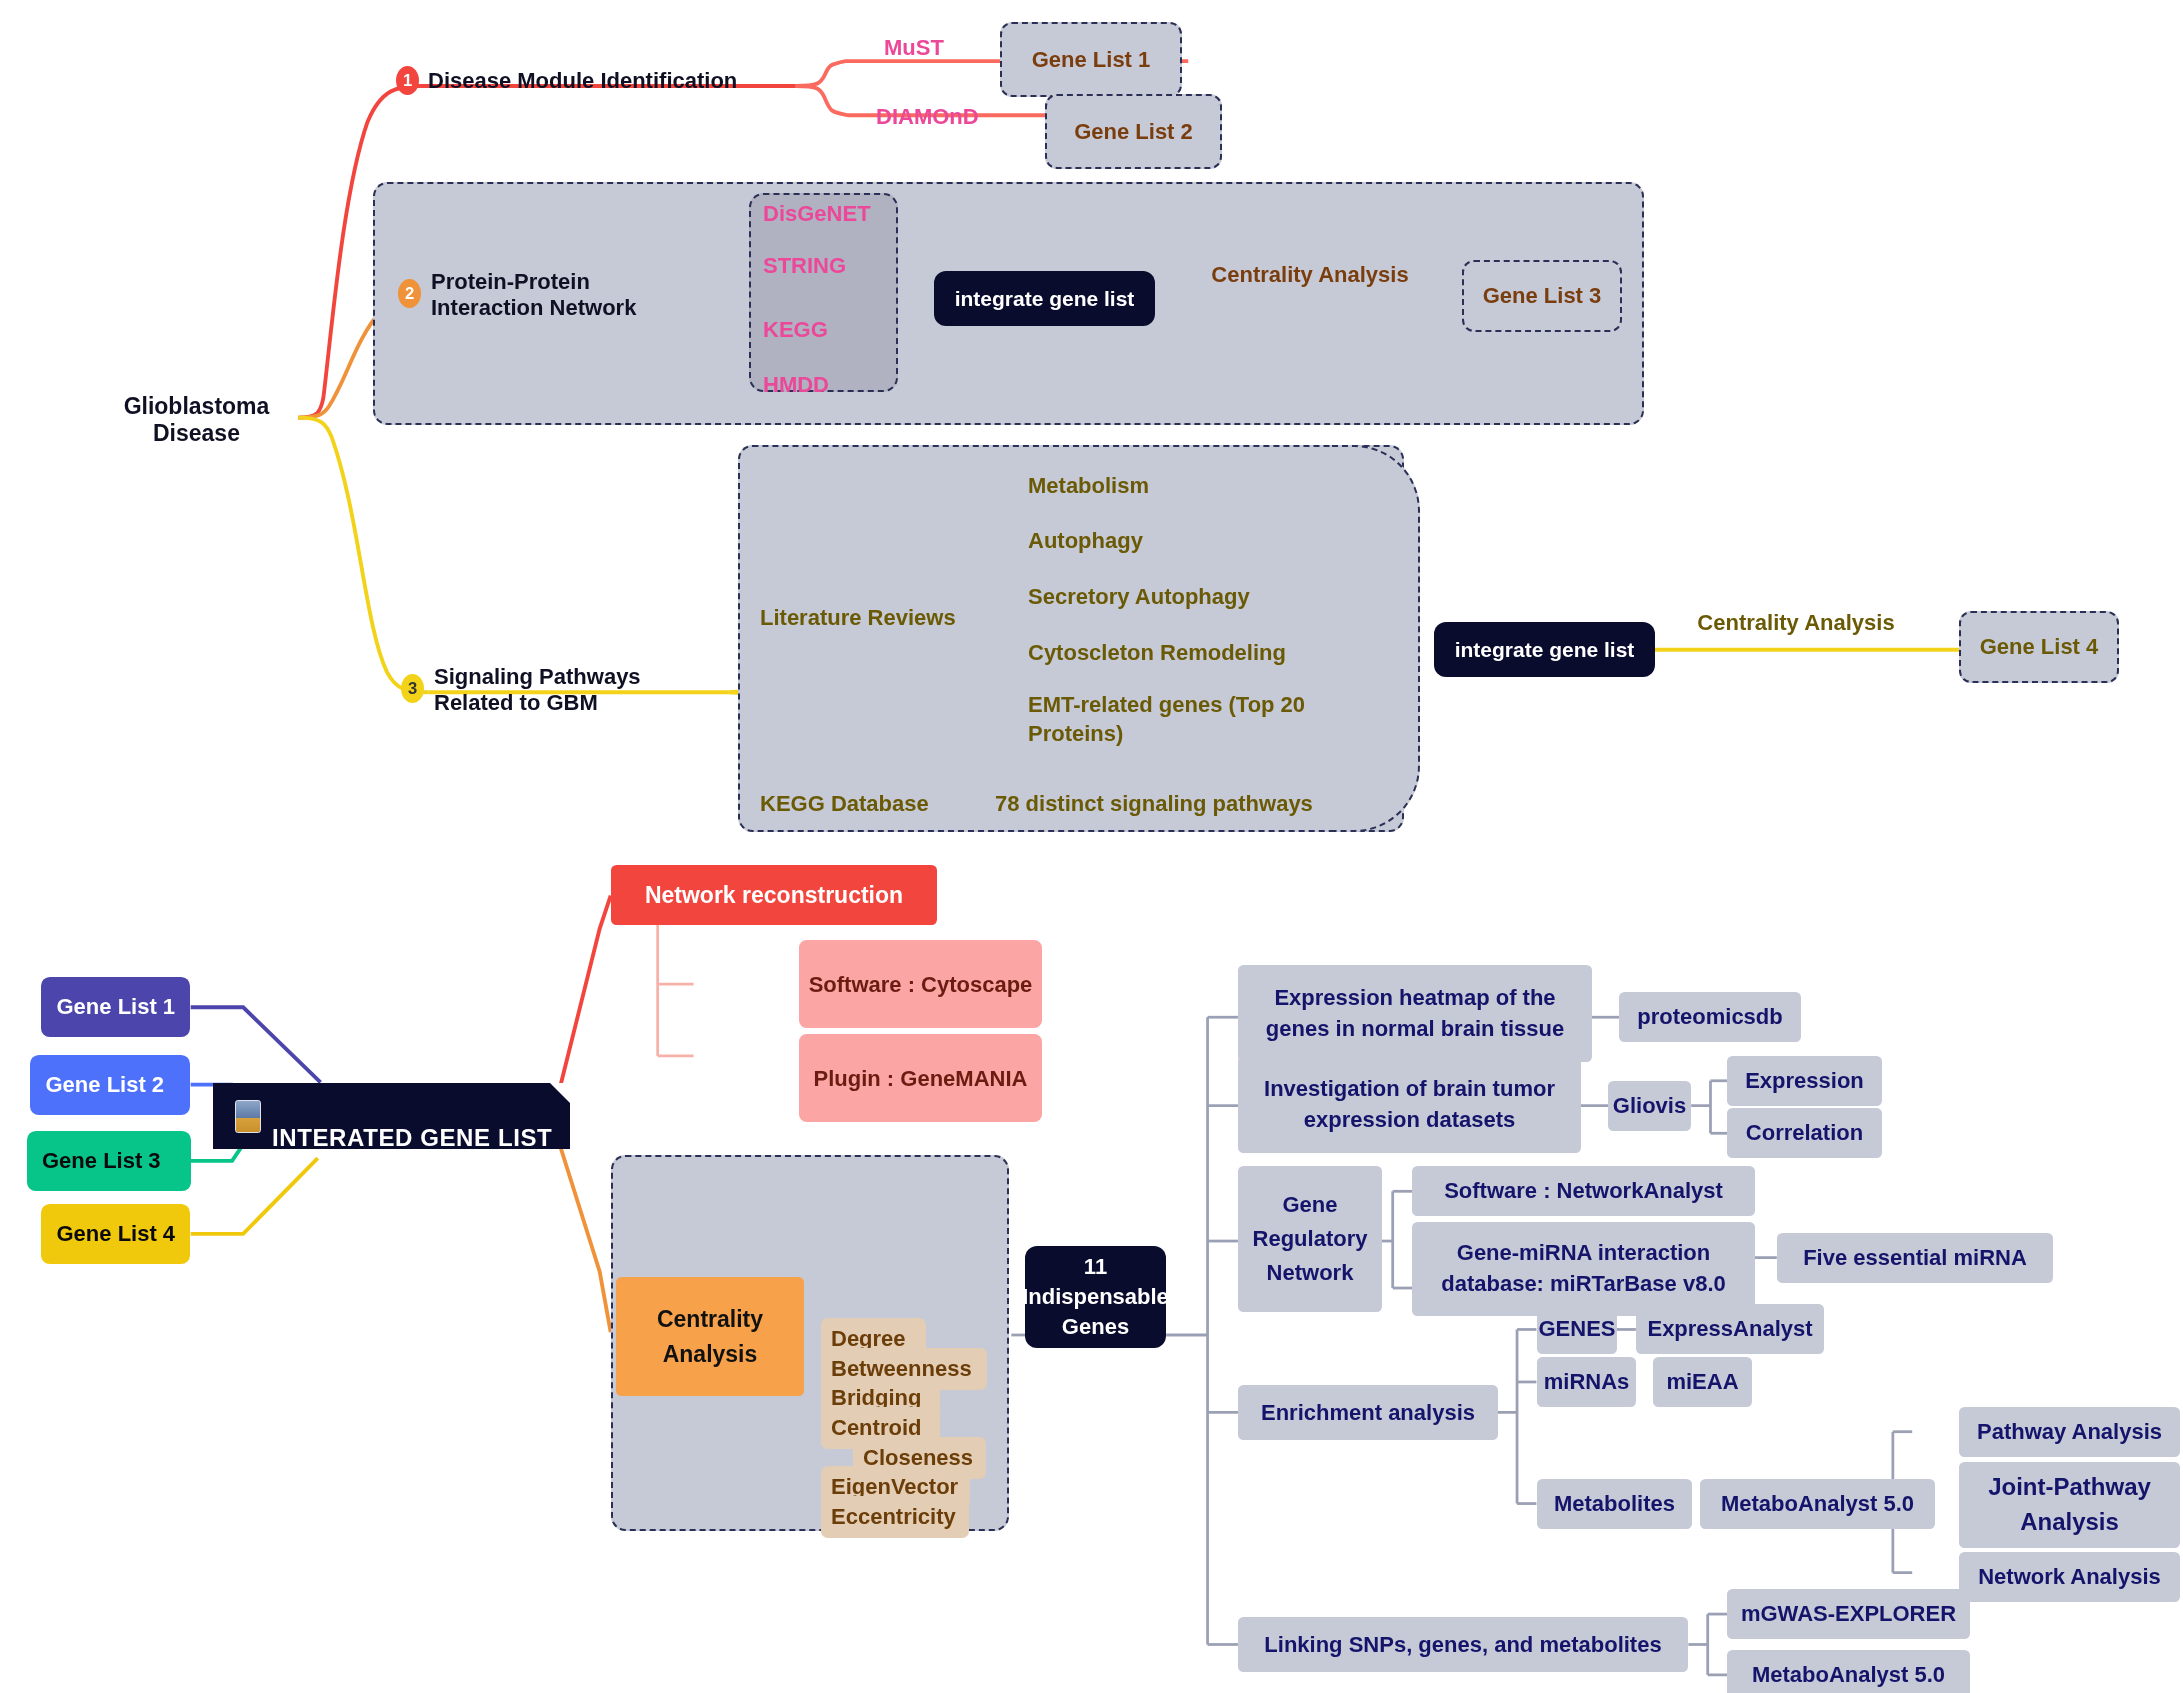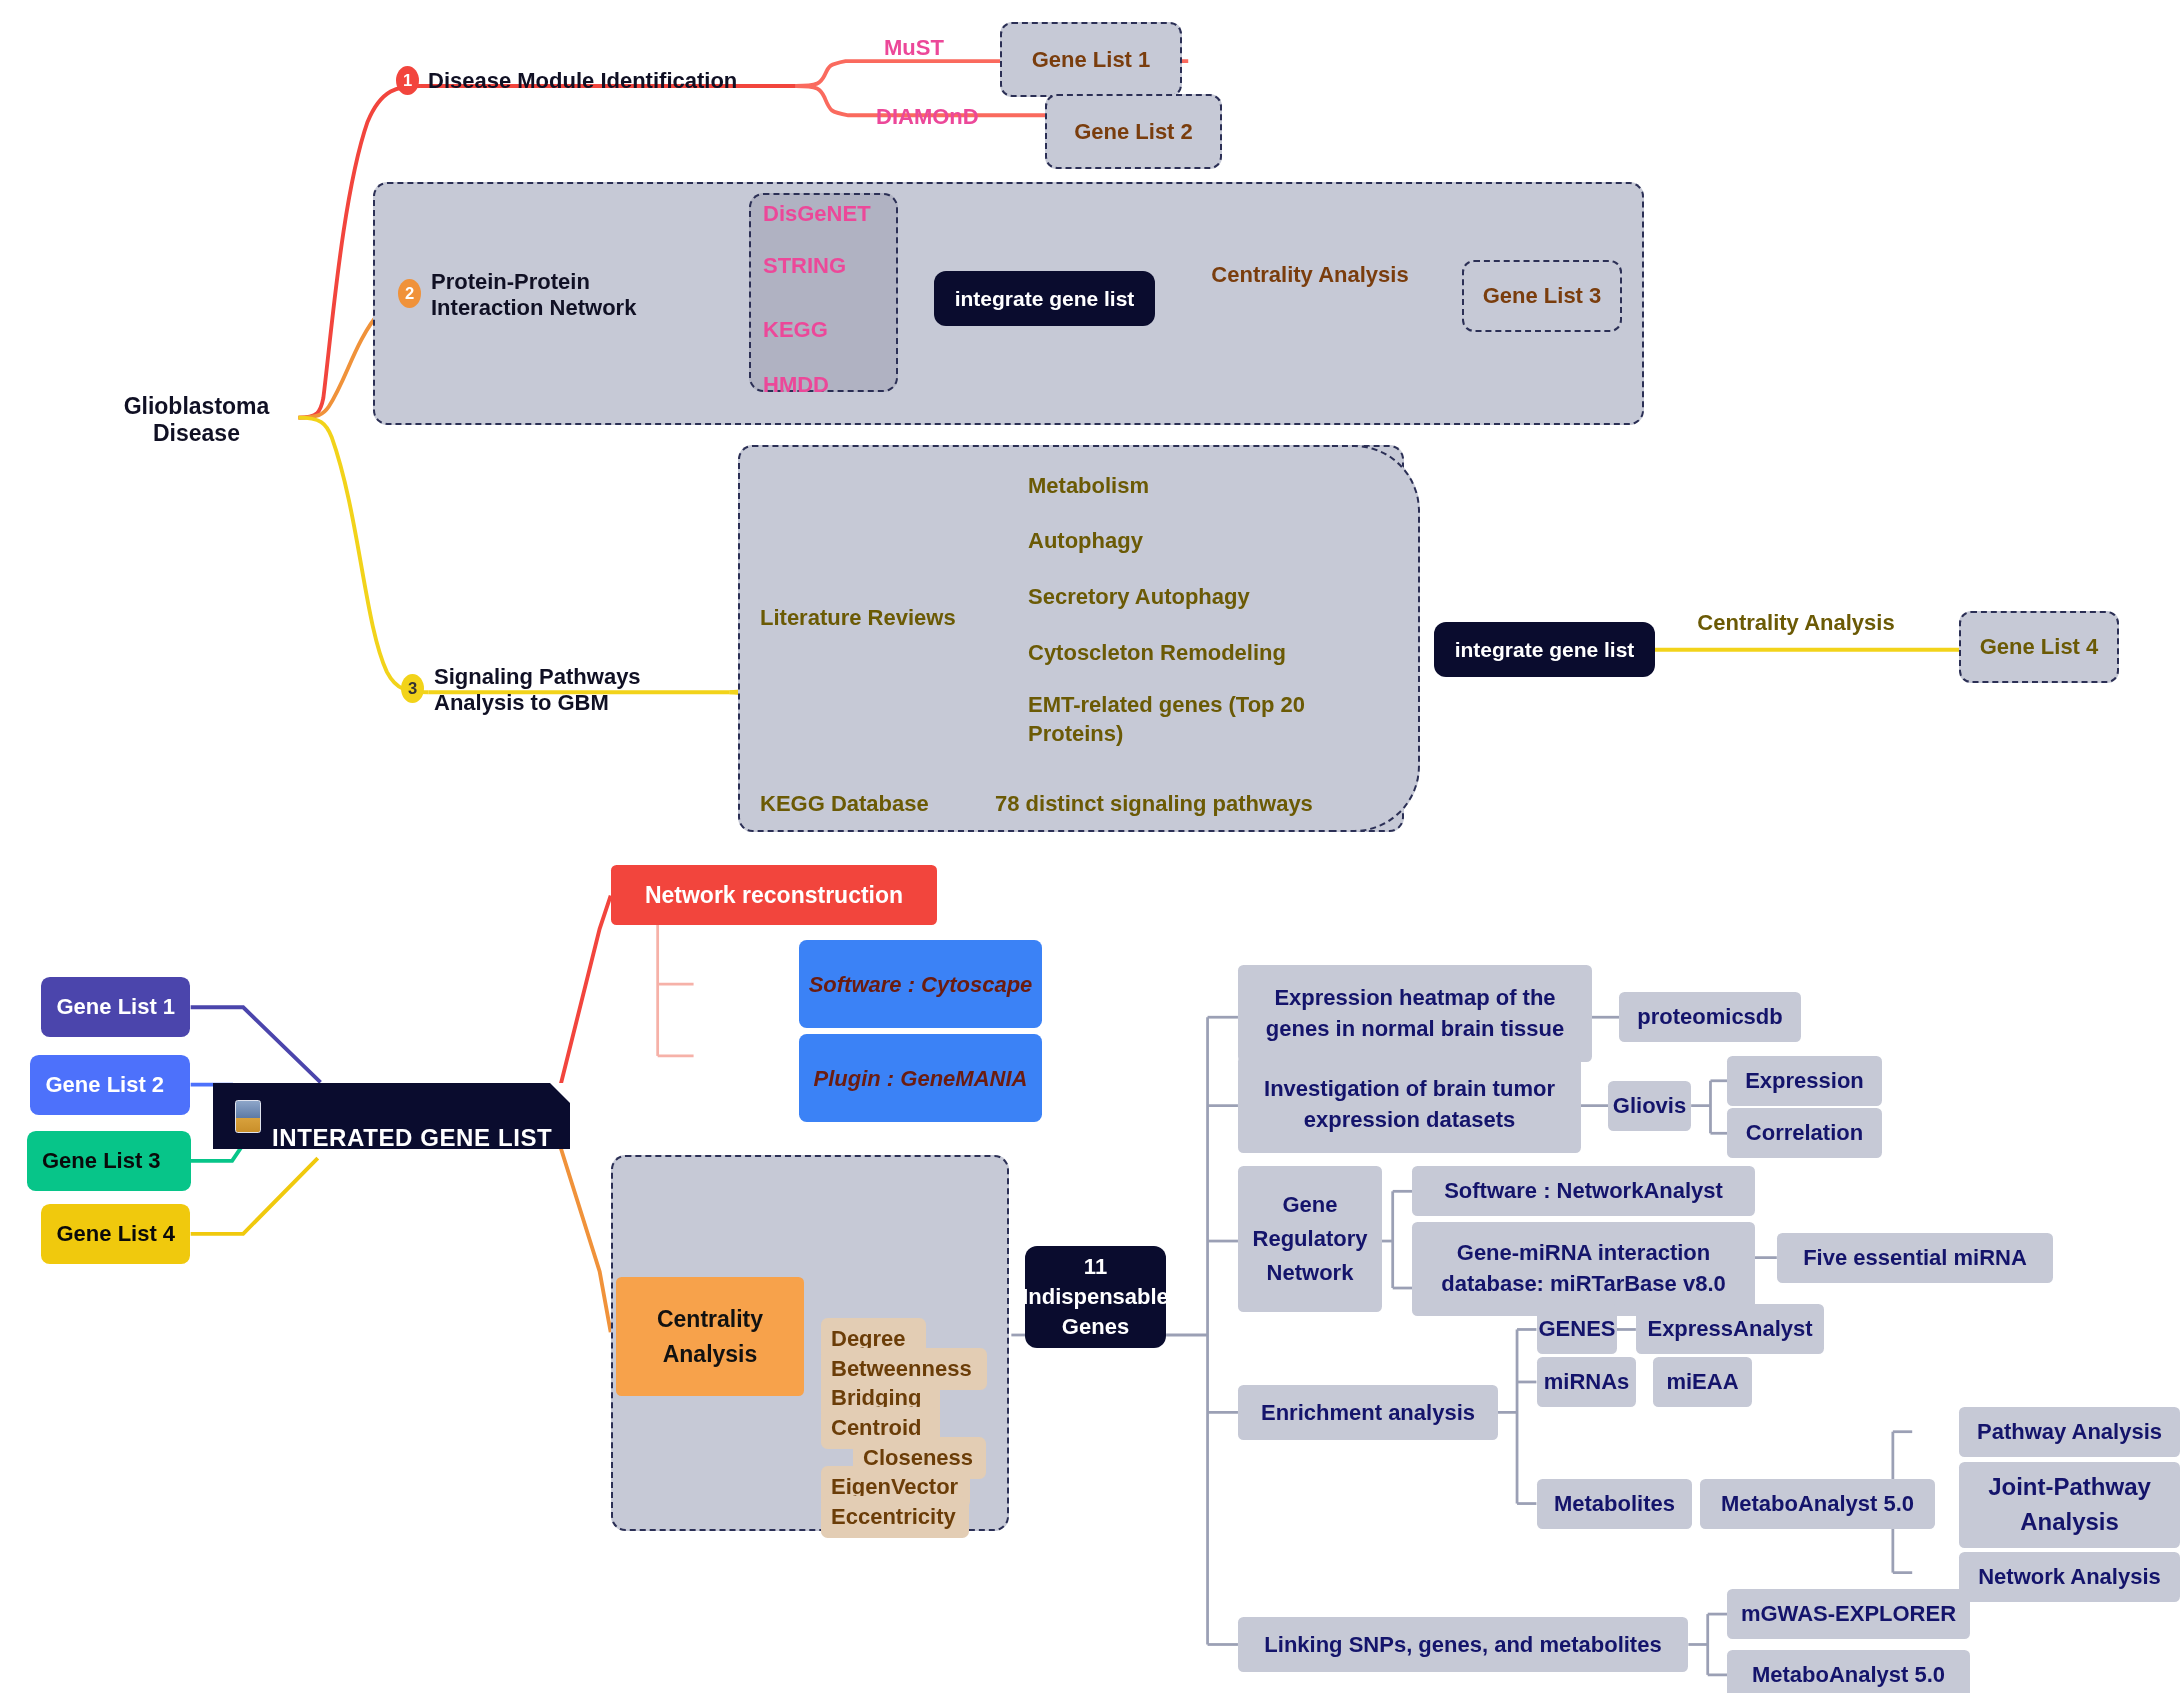--- a/index.html
+++ b/index.html
@@ -17,22 +17,22 @@
   .topic-olive{position:absolute;color:#6b5a05;font-weight:bold;display:flex;align-items:center;}
   .topic-brown{position:absolute;color:#ec4899;font-weight:bold;display:flex;align-items:center;}
   .topic-dark{position:absolute;color:#101024;font-weight:bold;display:flex;align-items:center;}
   .num-badge{position:absolute;width:23px;height:29px;border-radius:50%;color:#fff;font-weight:bold;
              display:flex;align-items:center;justify-content:center;font-size:16.6px;}
 
   
   .pill{position:absolute;border-radius:8.8px;display:flex;align-items:center;padding-left:15.5px;
         font-weight:bold;box-sizing:border-box;}
 
-  .soft-pink{position:absolute;background:#3b82f6;border-radius:7.7px;color:#6b1c10;font-weight:bold;
-             display:flex;align-items:center;justify-content:center;text-align:center;box-sizing:border-box;font-style:italic;}
+  .soft-pink{position:absolute;background:#fca5a5;border-radius:7.7px;color:#6b1c10;font-weight:bold;
+             display:flex;align-items:center;justify-content:center;text-align:center;box-sizing:border-box;}
   .tan-chip{position:absolute;background:#e3cdb4;border-radius:6.6px;color:#6b3d08;font-weight:bold;
             display:flex;align-items:center;padding-left:10px;box-sizing:border-box;}
   .orange-box{position:absolute;background:#f7a24b;border-radius:5.5px;color:#111;font-weight:bold;
               display:flex;align-items:center;justify-content:center;text-align:center;box-sizing:border-box;}
   .red-box{position:absolute;background:#f2453d;border-radius:5.5px;color:#fff;font-weight:bold;
            display:flex;align-items:center;justify-content:center;box-sizing:border-box;}
   .blue-grey{position:absolute;background:#c6c9d6;border-radius:5.5px;color:#14146b;font-weight:bold;
              display:flex;align-items:center;justify-content:center;text-align:center;box-sizing:border-box;}
   .center-banner{position:absolute;background:#0a0c2e;color:#fff;font-weight:bold;display:flex;
                  align-items:center;box-sizing:border-box;}
@@ -169,21 +169,21 @@
 
   <div class="dark-chip" style="left:934px;top:271px;width:221px;height:55px;font-size:21px;">integrate gene list</div>
   <div class="edge-label" style="left:1194px;top:260px;width:232px;height:29px;font-size:22px;">Centrality Analysis</div>
   <div class="dash-chip" style="left:1462px;top:260px;width:160px;height:72px;font-size:22px;">Gene List 3</div>
 
   <div class="dash-region" style="left:738px;top:445px;width:666px;height:387px;"></div>
   <div class="dash-region" style="left:1332px;top:445px;width:88px;height:387px;border-left:none;background:#c6c9d6;border-radius:0 66px 66px 0;"></div>
 
   <div class="num-badge" style="left:401px;top:674px;background:#f2d31a;color:#333;">3</div>
   <div class="topic-dark" style="left:434px;top:658px;width:287px;height:64px;font-size:22px;white-space:pre-line;align-items:center;justify-content:flex-start;">Signaling Pathways
-Analysis to GBM</div>
+Related to GBM</div>
 
   <div class="topic-olive" style="left:760px;top:602px;height:31px;font-size:22px;">Literature Reviews</div>
   <div class="topic-olive" style="left:760px;top:788px;height:31px;font-size:22px;">KEGG Database</div>
 
   <div class="topic-olive" style="left:1028px;top:470px;height:31px;font-size:22px;">Metabolism</div>
   <div class="topic-olive" style="left:1028px;top:525px;height:31px;font-size:22px;">Autophagy</div>
   <div class="topic-olive" style="left:1028px;top:581px;height:31px;font-size:22px;">Secretory Autophagy</div>
   <div class="topic-olive" style="left:1028px;top:637px;height:31px;font-size:22px;">Cytoscleton Remodeling</div>
   <div class="topic-olive" style="left:1028px;top:691px;width:359px;height:66px;font-size:22px;align-items:flex-start;line-height:1.3;">EMT-related genes (Top 20 Proteins)</div>
   <div class="topic-olive" style="left:995px;top:788px;height:31px;font-size:22px;">78 distinct signaling pathways</div>

